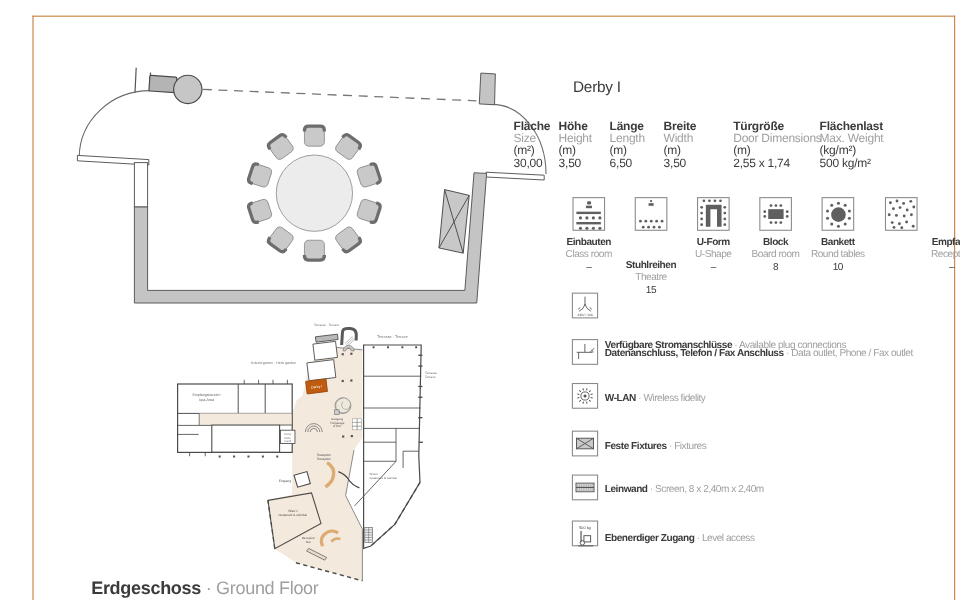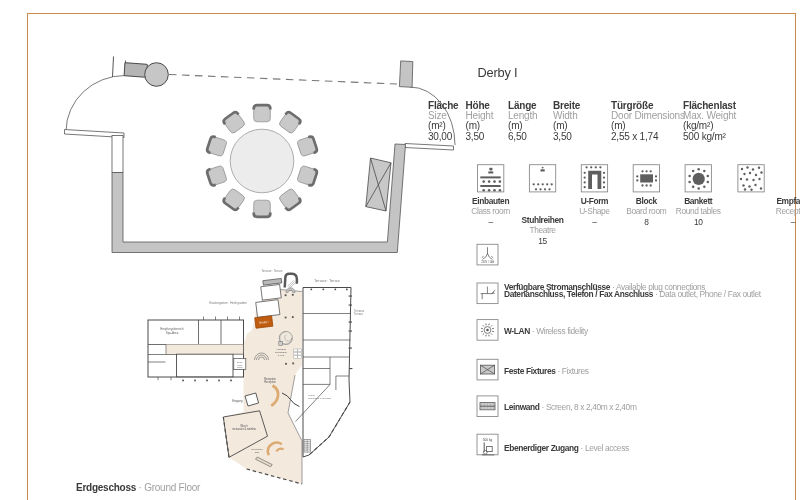--- a/index.html
+++ b/index.html
@@ -12,21 +12,21 @@
   .speccol { position:absolute; top:100.5px; width:120px; text-align:left; font-size:10px; line-height:10.4px; color:#3b3b3b; letter-spacing:-0.2px; }
   .speccol .de { font-weight:bold; }
   .speccol .en { color:#9f9f9f; }
   .capcol { position:absolute; top:195.5px; width:90px; text-align:center; font-size:8.4px; line-height:10.6px; color:#3b3b3b; letter-spacing:-0.38px; }
   .capcol .de { font-weight:bold; }
   .capcol .en { color:#9f9f9f; }
   .capcol .cval { padding-top:0px; }
   .amrow { position:absolute; left:504px; font-size:8.4px; color:#3b3b3b; white-space:nowrap; letter-spacing:-0.38px; }
   .amrow b { font-weight:bold; }
   .amrow .gray, .amrow .dot { color:#9f9f9f; }
-  #footer { position:absolute; left:45px; top:482px; font-size:10px; color:#3b3b3b; letter-spacing:-0.25px;padding-left:31px; }
+  #footer { position:absolute; left:45px; top:482px; font-size:15px; color:#3b3b3b; letter-spacing:-0.25px;padding-left:31px; }
   #footer span { color:#9f9f9f; }
 </style>
 </head>
 <body>
 <div id="frame"></div>
 <svg class="bg" width="800" height="500" viewBox="0 0 800 500">
 
 <g stroke-linecap="butt">
 
   <path d="M66,131 A59,56 0 0 1 125,75.5" fill="none" stroke="#6a6a6a" stroke-width="0.9"></path>

